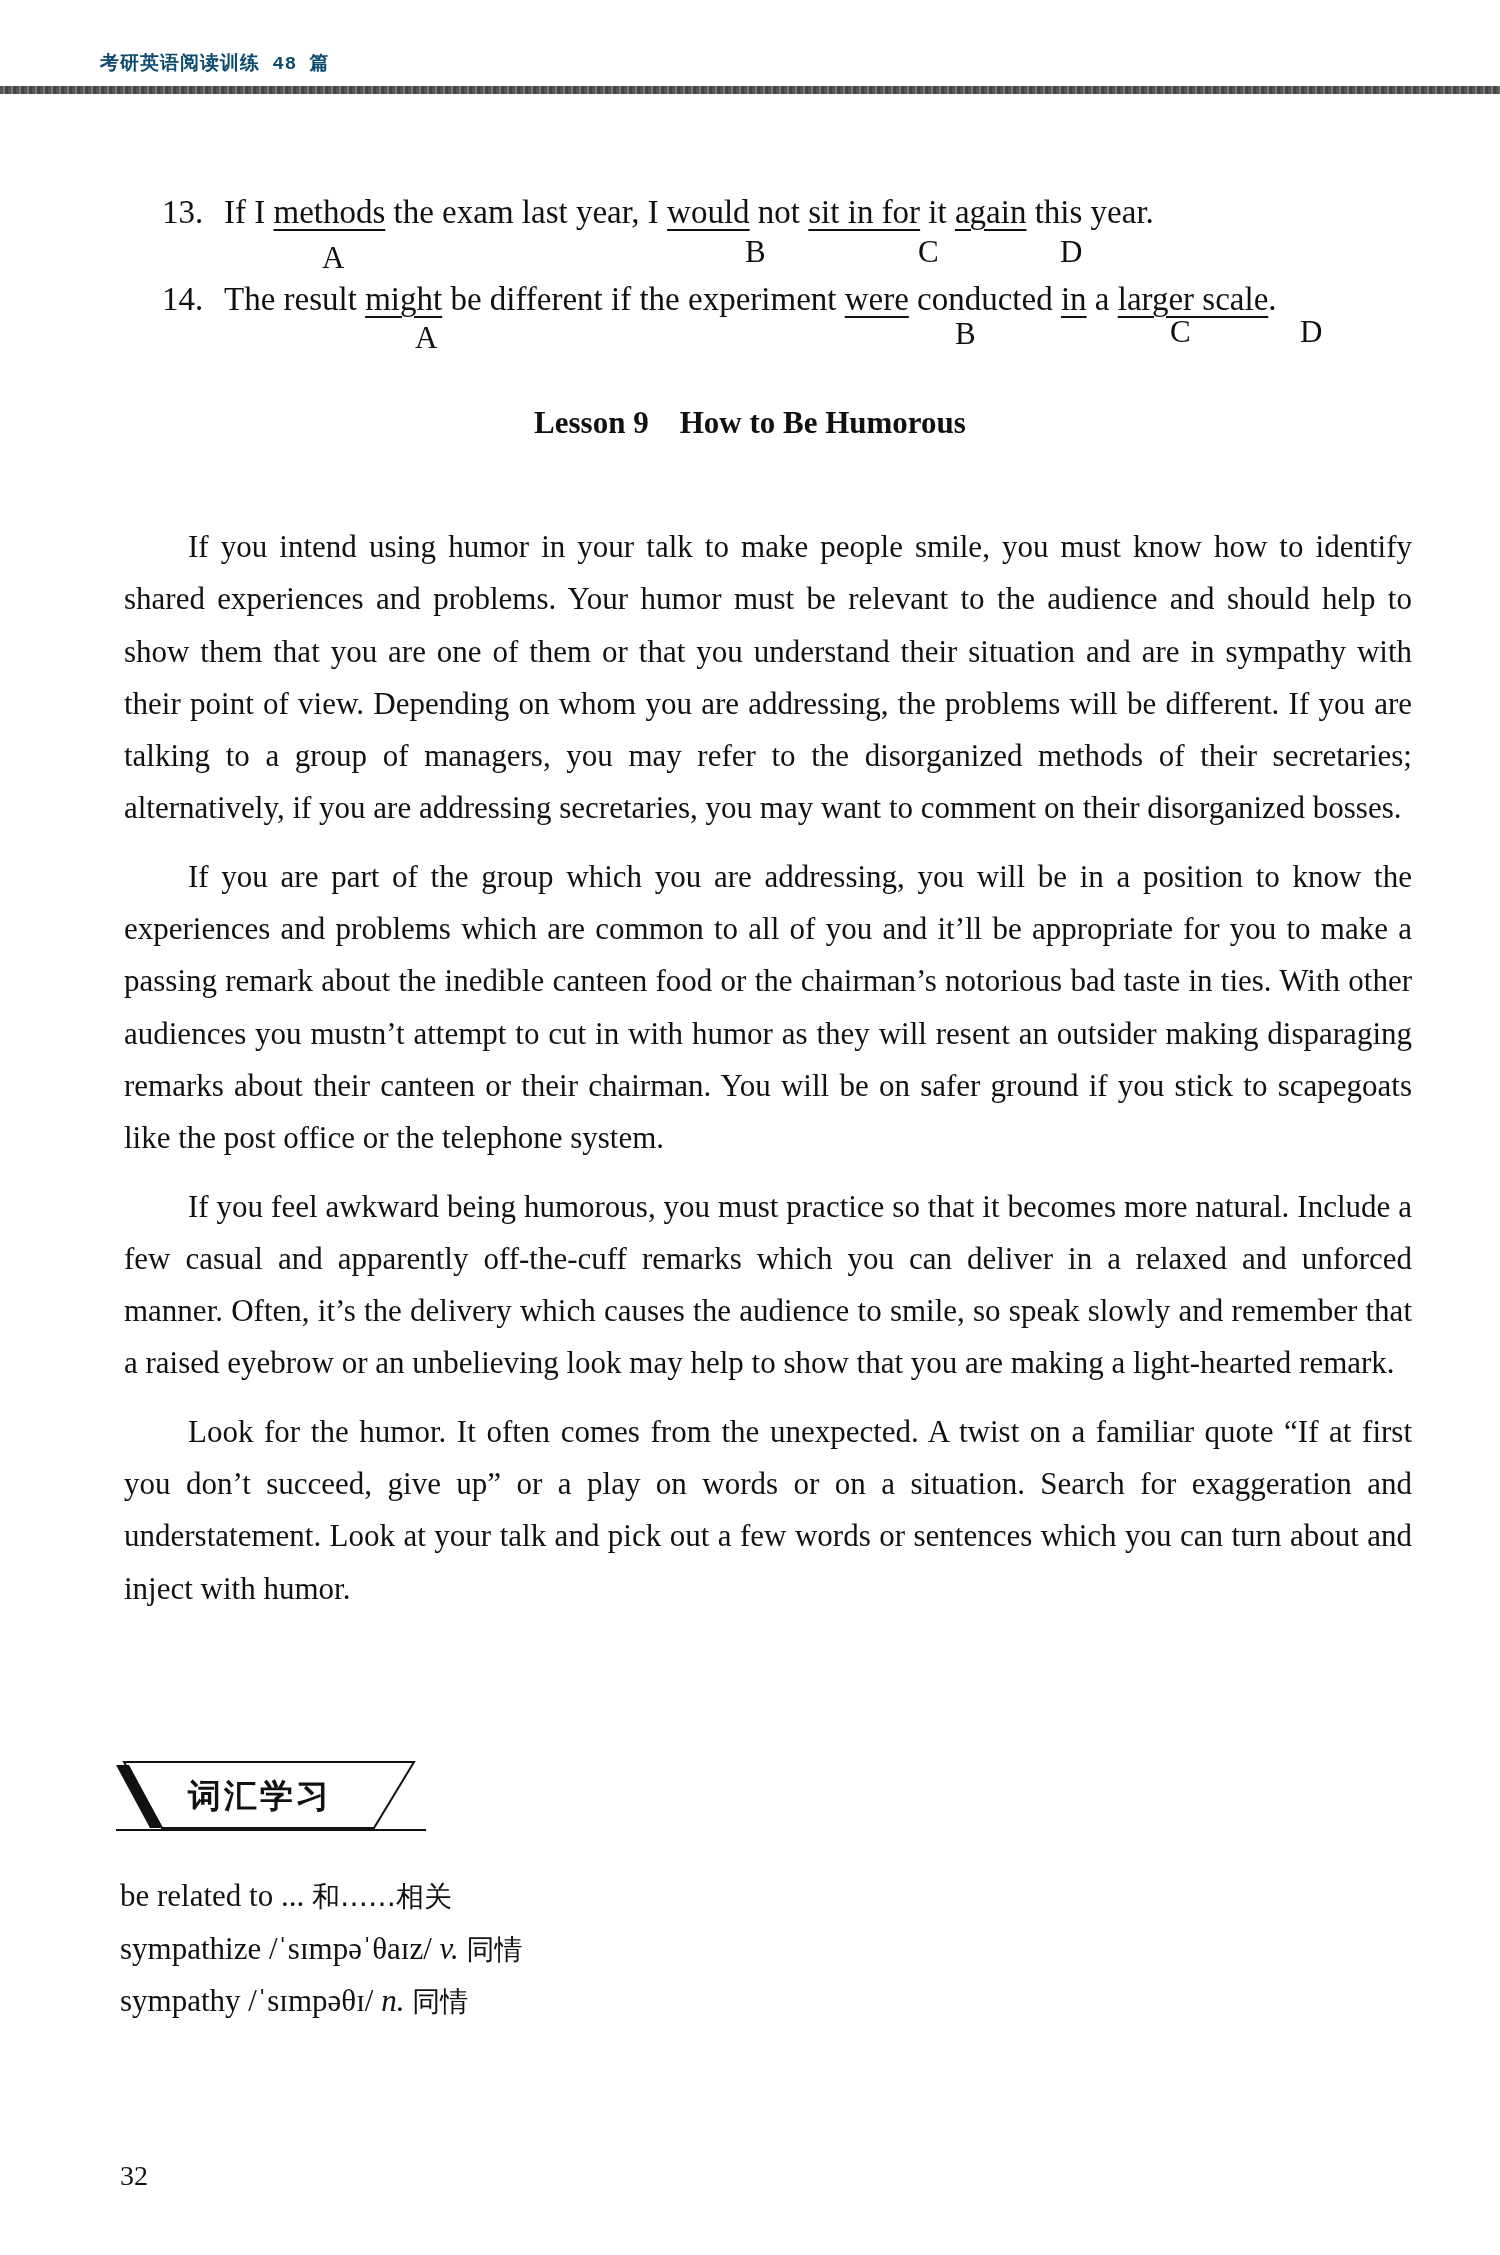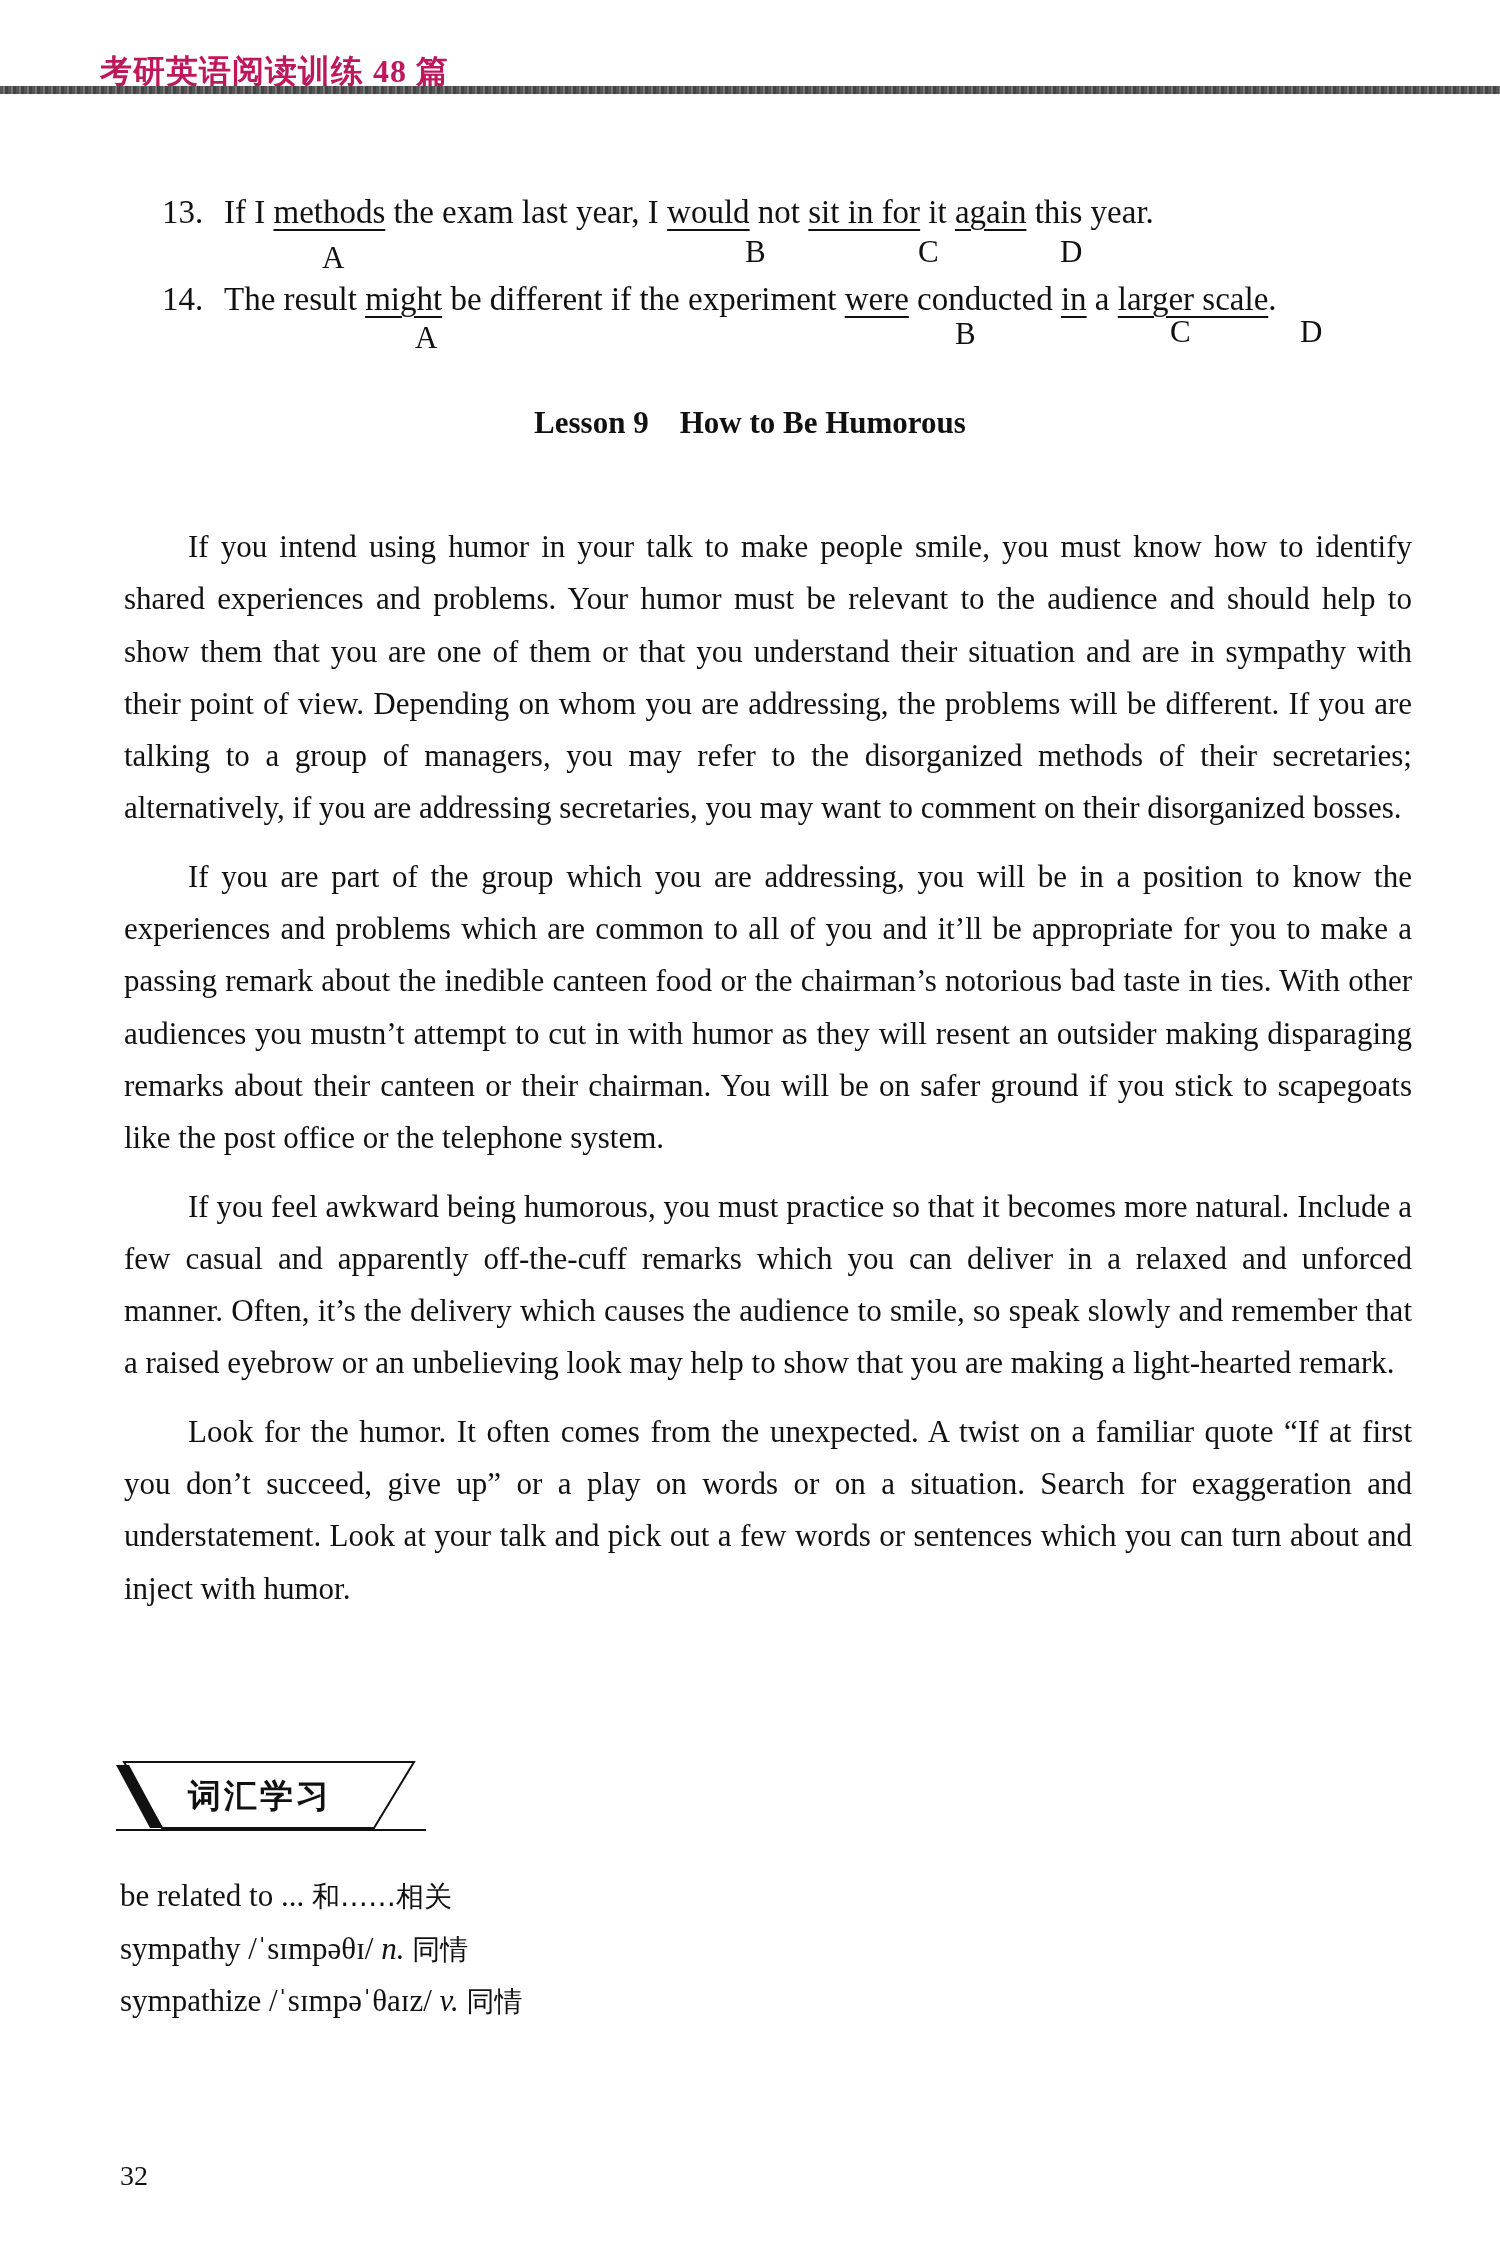--- a/index.html
+++ b/index.html
@@ -1,19 +1,19 @@
 <!DOCTYPE html>
 <html><head>
 <meta charset="utf-8">
 <style>
   html, body { margin: 0; padding: 0; background: #ffffff; }
   body { width: 1500px; height: 2255px; position: relative; overflow: hidden;
          font-family: "Liberation Serif", "DejaVu Serif", serif; color: #111; }
-  .running-head { position: absolute; left: 100px; top: 50px; font-family: Liberation Serif, serif;
-                  font-weight: bold; font-size: 32px; letter-spacing: 1px; color: #be185d; }
+  .running-head { position: absolute; left: 100px; top: 50px; font-family: Liberation Mono, monospace;
+                  font-weight: bold; font-size: 19px; letter-spacing: 1px; color: #0c4a6e; }
   .head-bar { position: absolute; left: 0; top: 86px; width: 1500px; height: 8px;
               background: repeating-linear-gradient(90deg, #555 0 3px, #777 3px 5px, #444 5px 8px); }
   .q { position: absolute; left: 162px; font-size: 33px; white-space: nowrap; }
   .q .num { display: inline-block; width: 62px; }
   .u { text-decoration: underline; text-underline-offset: 6px; text-decoration-thickness: 2px; }
   .opt { position: absolute; font-size: 31px; }
   .title { position: absolute; left: 0; width: 1500px; top: 405px; text-align: center;
            font-weight: bold; font-size: 31px; white-space: pre; }
   .passage { position: absolute; left: 108px; width: 1320px; top: 505px; font-size: 31px;
              line-height: 52.3px; text-align: justify; }
@@ -65,26 +65,26 @@
   </svg>
   <div class="vocab-title">词汇学习</div>
 </div>
 
 <div class="vocab-list">
   <div>
     <span>be related to ...</span>
     <span class="cn">和……相关</span>
   </div>
   <div>
+    <span>sympathize</span>
+    <span>/ˈsɪmpəˈθaɪz/</span>
+    <span class="pos">v.</span>
+    <span class="cn">同情</span>
+  </div>
+  <div>
     <span>sympathy</span>
     <span>/ˈsɪmpəθɪ/</span>
     <span class="pos">n.</span>
-    <span class="cn">同情</span>
-  </div>
-  <div>
-    <span>sympathize</span>
-    <span>/ˈsɪmpəˈθaɪz/</span>
-    <span class="pos">v.</span>
     <span class="cn">同情</span>
   </div>
 </div>
 
 <div class="page-num">32</div>
 
 </body></html>

